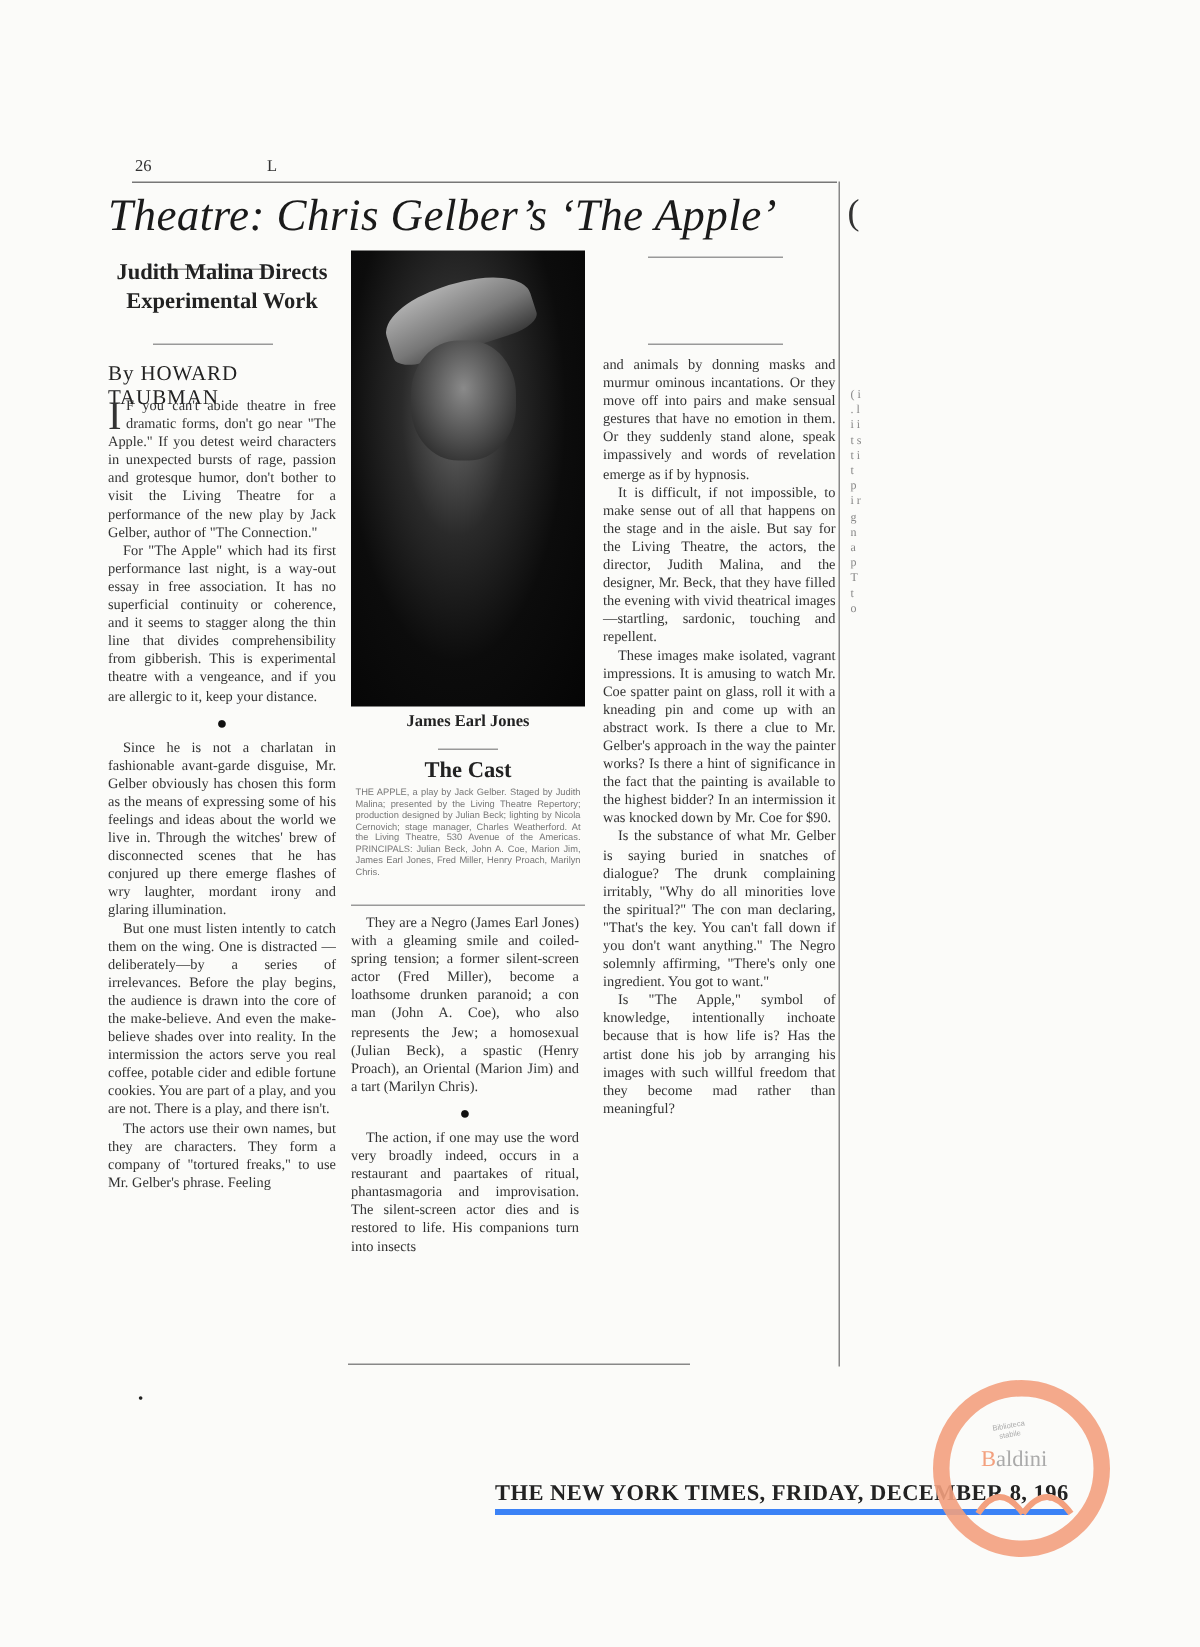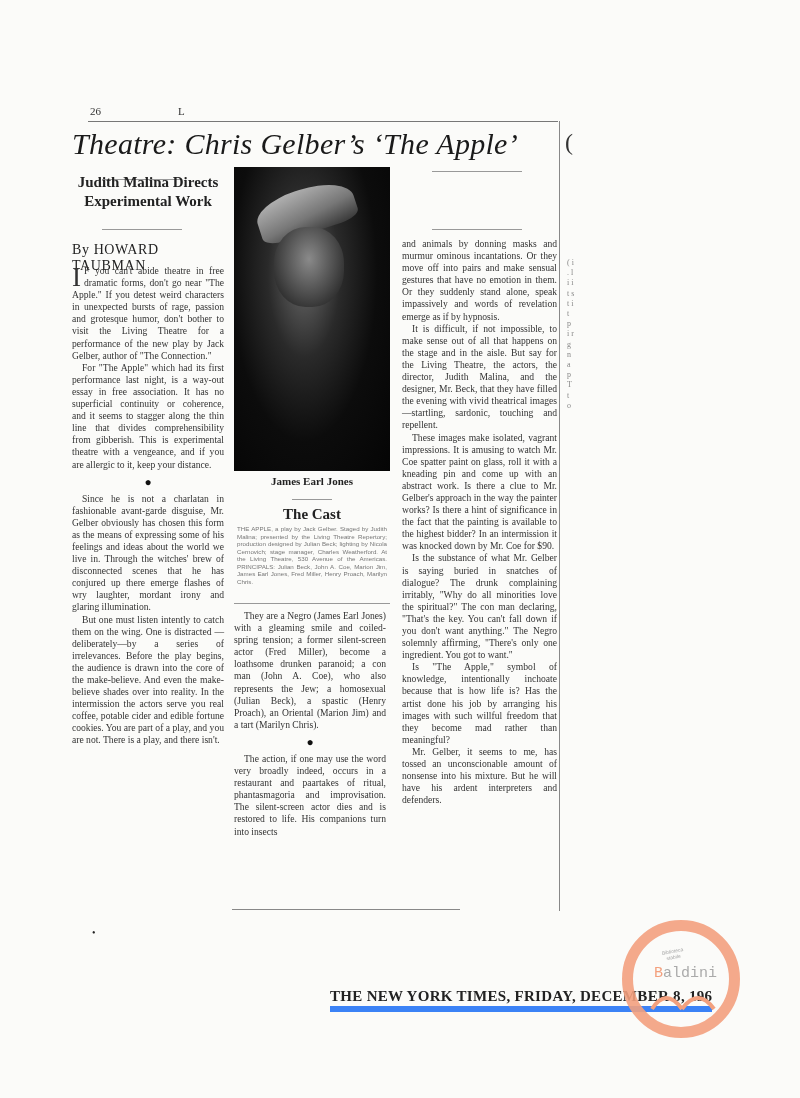--- a/index.html
+++ b/index.html
@@ -68,29 +68,29 @@
     }
     .bullet { text-align: center; font-size: 12px; line-height: 14px; margin: 4px 0; color: #111; }
     .bottom-rule { position: absolute; left: 170px; top: 804px; width: 228px; height: 1px; background: #888; }
     .stray-dot { position: absolute; left: 30px; top: 822px; font-size: 10px; }
     .margin-letters {
       position: absolute; left: 567px; top: 258px; width: 8px;
       font-size: 8px; line-height: 10.2px; color: #888; text-align: left;
     }
     .footer {
       position: absolute; left: 330px; top: 988px; font-weight: bold; font-size: 15px; letter-spacing: 0.3px; color: #222;
-      white-space: nowrap; border-bottom: 6px solid #3b82f6; padding-bottom: 1px;
+      white-space: nowrap; border-bottom: 4px solid #3b82f6; padding-bottom: 1px;
     }
     .stamp {
       position: absolute; left: 622px; top: 920px; width: 118px; height: 118px;
       border-radius: 50%; border: 11px solid #f3a07e; box-sizing: border-box;
       opacity: 0.9;
     }
     .stamp-text-small { position: absolute; left: 658px; top: 948px; font-family: "Liberation Sans", sans-serif; font-size: 5px; color: #aaa; line-height: 6px; text-align: center; width: 30px; transform: rotate(-10deg); }
-    .stamp-brand { position: absolute; left: 654px; top: 965px; font-family: Liberation Mono, monospace; font-size: 15px; color: #aaa; }
+    .stamp-brand { position: absolute; left: 654px; top: 965px; font-family: Liberation Serif, serif; font-size: 15px; color: #aaa; }
     .stamp-brand .b { color: #f3a07e; }
     .stamp-arcs {
       position: absolute; left: 648px; top: 985px; width: 70px; height: 26px;
     }
   </style>
 </head>
 <body>
 
 <div class="clip">
   <div class="page-meta">
@@ -111,20 +111,21 @@
   <div class="short-rule" style="left:370px; top:124px; width:90px;"></div>
 
   <div class="byline">By HOWARD TAUBMAN</div>
 
   <div class="col col1">
     <p class="noindent"><span class="dropcap">I</span><span>F you can't abide theatre in free dramatic forms, don't go near "The Apple." If you detest weird characters in unexpected bursts of rage, passion and grotesque humor, don't bother to visit the Living Theatre for a performance of the new play by Jack Gelber, author of "The Connection."</span></p>
     <p>For "The Apple" which had its first performance last night, is a way-out essay in free association. It has no superficial continuity or coherence, and it seems to stagger along the thin line that divides comprehensibility from gibberish. This is experimental theatre with a vengeance, and if you are allergic to it, keep your distance.</p>
     <div class="bullet">●</div>
     <p>Since he is not a charlatan in fashionable avant-garde disguise, Mr. Gelber obviously has chosen this form as the means of expressing some of his feelings and ideas about the world we live in. Through the witches' brew of disconnected scenes that he has conjured up there emerge flashes of wry laughter, mordant irony and glaring illumination.</p>
     <p>But one must listen intently to catch them on the wing. One is distracted — deliberately—by a series of irrelevances. Before the play begins, the audience is drawn into the core of the make-believe. And even the make-believe shades over into reality. In the intermission the actors serve you real coffee, potable cider and edible fortune cookies. You are part of a play, and you are not. There is a play, and there isn't.</p>
+    <p>The actors use their own names, but they are characters. They form a company of "tortured freaks," to use Mr. Gelber's phrase. Feeling</p>
   </div>
 
   <div class="photo">
     <div class="hat"></div>
     <div class="face"></div>
   </div>
   <div class="caption">James Earl Jones</div>
   <div class="short-rule" style="left:230px; top:394px; width:40px;"></div>
   <div class="cast-title">The Cast</div>
   <div class="cast-text">THE APPLE, a play by Jack Gelber. Staged by Judith Malina; presented by the Living Theatre Repertory; production designed by Julian Beck; lighting by Nicola Cernovich; stage manager, Charles Weatherford. At the Living Theatre, 530 Avenue of the Americas. PRINCIPALS: Julian Beck, John A. Coe, Marion Jim, James Earl Jones, Fred Miller, Henry Proach, Marilyn Chris.</div>
@@ -135,21 +136,20 @@
     <div class="bullet">●</div>
     <p>The action, if one may use the word very broadly indeed, occurs in a restaurant and paartakes of ritual, phantasmagoria and improvisation. The silent-screen actor dies and is restored to life. His companions turn into insects</p>
   </div>
 
   <div class="col col3">
     <p class="noindent">and animals by donning masks and murmur ominous incantations. Or they move off into pairs and make sensual gestures that have no emotion in them. Or they suddenly stand alone, speak impassively and words of revelation emerge as if by hypnosis.</p>
     <p>It is difficult, if not impossible, to make sense out of all that happens on the stage and in the aisle. But say for the Living Theatre, the actors, the director, Judith Malina, and the designer, Mr. Beck, that they have filled the evening with vivid theatrical images—startling, sardonic, touching and repellent.</p>
     <p>These images make isolated, vagrant impressions. It is amusing to watch Mr. Coe spatter paint on glass, roll it with a kneading pin and come up with an abstract work. Is there a clue to Mr. Gelber's approach in the way the painter works? Is there a hint of significance in the fact that the painting is available to the highest bidder? In an intermission it was knocked down by Mr. Coe for $90.</p>
     <p>Is the substance of what Mr. Gelber is saying buried in snatches of dialogue? The drunk complaining irritably, "Why do all minorities love the spiritual?" The con man declaring, "That's the key. You can't fall down if you don't want anything." The Negro solemnly affirming, "There's only one ingredient. You got to want."</p>
     <p>Is "The Apple," symbol of knowledge, intentionally inchoate because that is how life is? Has the artist done his job by arranging his images with such willful freedom that they become mad rather than meaningful?</p>
-    <p>Mr. Gelber, it seems to me, has tossed an unconscionable amount of nonsense into his mixture. But he will have his ardent interpreters and defenders.</p>
   </div>
 
   <div class="bottom-rule"></div>
   <div class="stray-dot">•</div>
 </div>
 
 <div class="margin-letters">( i . l i i t s t i t p i r g n a p T t o</div>
 
 <div class="footer">THE NEW YORK TIMES, FRIDAY, DECEMBER 8, 196</div>
 

